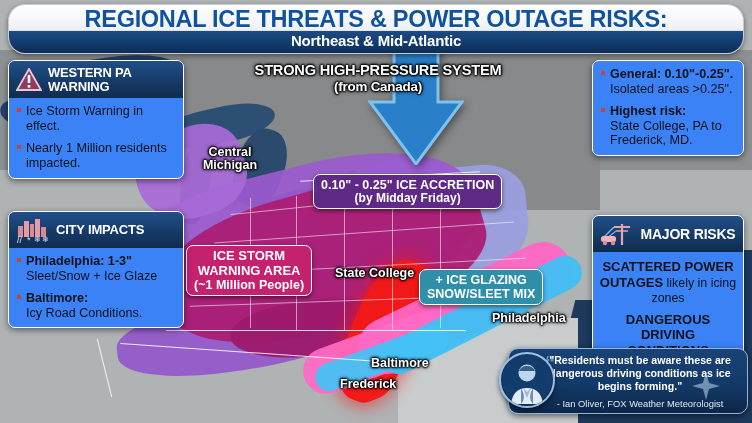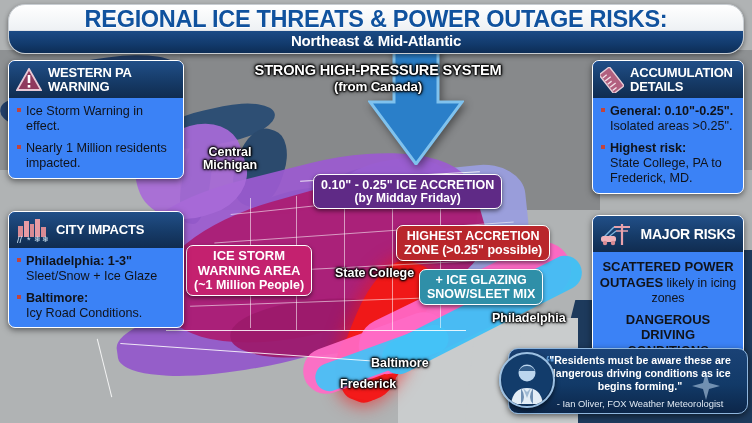--- a/index.html
+++ b/index.html
@@ -276,24 +276,20 @@
   <div class="region-label" style="left:180px;top:146px;width:100px;">
     <div>Central</div>
     <div>Michigan</div>
   </div>
 
   <div class="map-label lbl-accretion" style="left:313px;top:174px;">
     <div>0.10" - 0.25" ICE ACCRETION</div>
     <div class="sub">(by Midday Friday)</div>
   </div>
 
-  <div class="map-label lbl-highest" style="left:396px;top:225px;">
-    <div>HIGHEST ACCRETION</div>
-    <div>ZONE (&gt;0.25" possible)</div>
-  </div>
 
   <div class="map-label lbl-warning" style="left:186px;top:245px;">
     <div>ICE STORM</div>
     <div>WARNING AREA</div>
     <div class="sub">(~1 Million People)</div>
   </div>
 
   <div class="map-label lbl-snowmix" style="left:419px;top:269px;">
     <div>+ ICE GLAZING</div>
     <div>SNOW/SLEET MIX</div>
@@ -351,35 +347,20 @@
         <span>Sleet/Snow + Ice Glaze</span>
       </div>
       <div class="bullet-row">
         <b>Baltimore:</b><br>
         <span>Icy Road Conditions.</span>
       </div>
     </div>
   </div>
 
   <div class="card" style="left:592px;top:60px;width:152px;">
-    <div class="card-head">
-      <span class="icon-box">
-        <svg width="24" height="26" viewBox="0 0 24 26">
-          <g transform="rotate(-38 12 13)">
-            <rect x="5" y="1" width="13" height="24" rx="1.5" fill="#b2607f" stroke="#e7cdd8" stroke-width="1.4"></rect>
-            <rect x="6" y="5" width="5" height="1.3" fill="#f3e3ea"></rect>
-            <rect x="6" y="9" width="7" height="1.3" fill="#f3e3ea"></rect>
-            <rect x="6" y="13" width="5" height="1.3" fill="#f3e3ea"></rect>
-            <rect x="6" y="17" width="7" height="1.3" fill="#f3e3ea"></rect>
-            <rect x="6" y="21" width="5" height="1.3" fill="#f3e3ea"></rect>
-          </g>
-        </svg>
-      </span>
-      <span class="card-head-title">ACCUMULATION DETAILS</span>
-    </div>
     <div class="card-body">
       <div class="bullet-row">
         <b>General: 0.10"-0.25".</b><br>
         <span>Isolated areas &gt;0.25".</span>
       </div>
       <div class="bullet-row">
         <b>Highest risk:</b><br>
         <span>State College, PA to Frederick, MD.</span>
       </div>
     </div>

